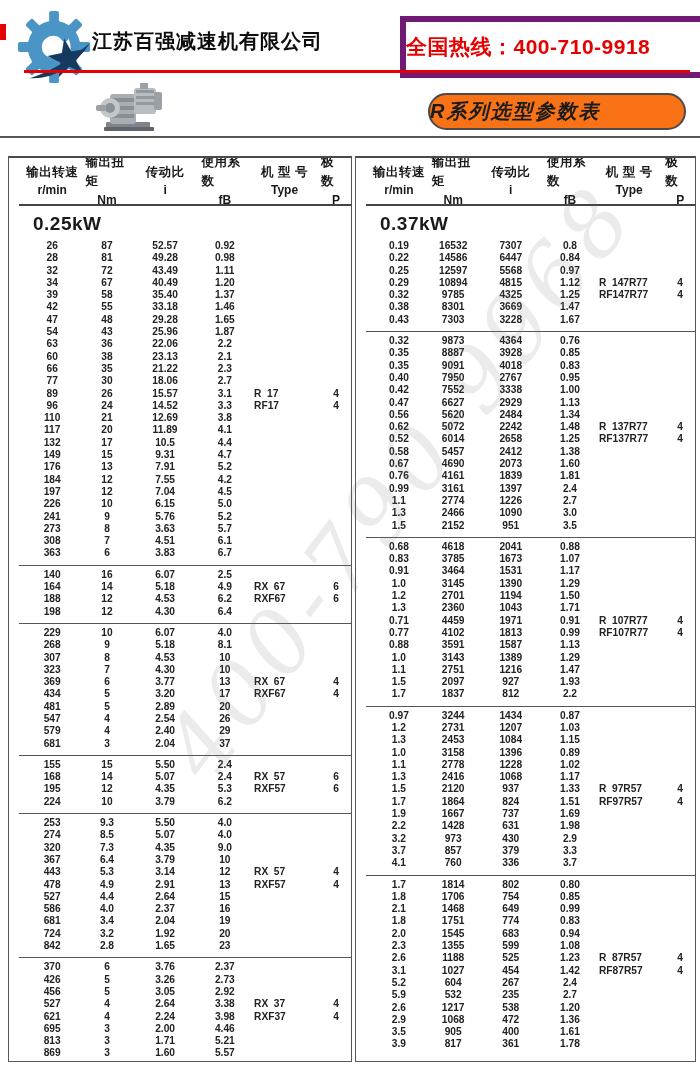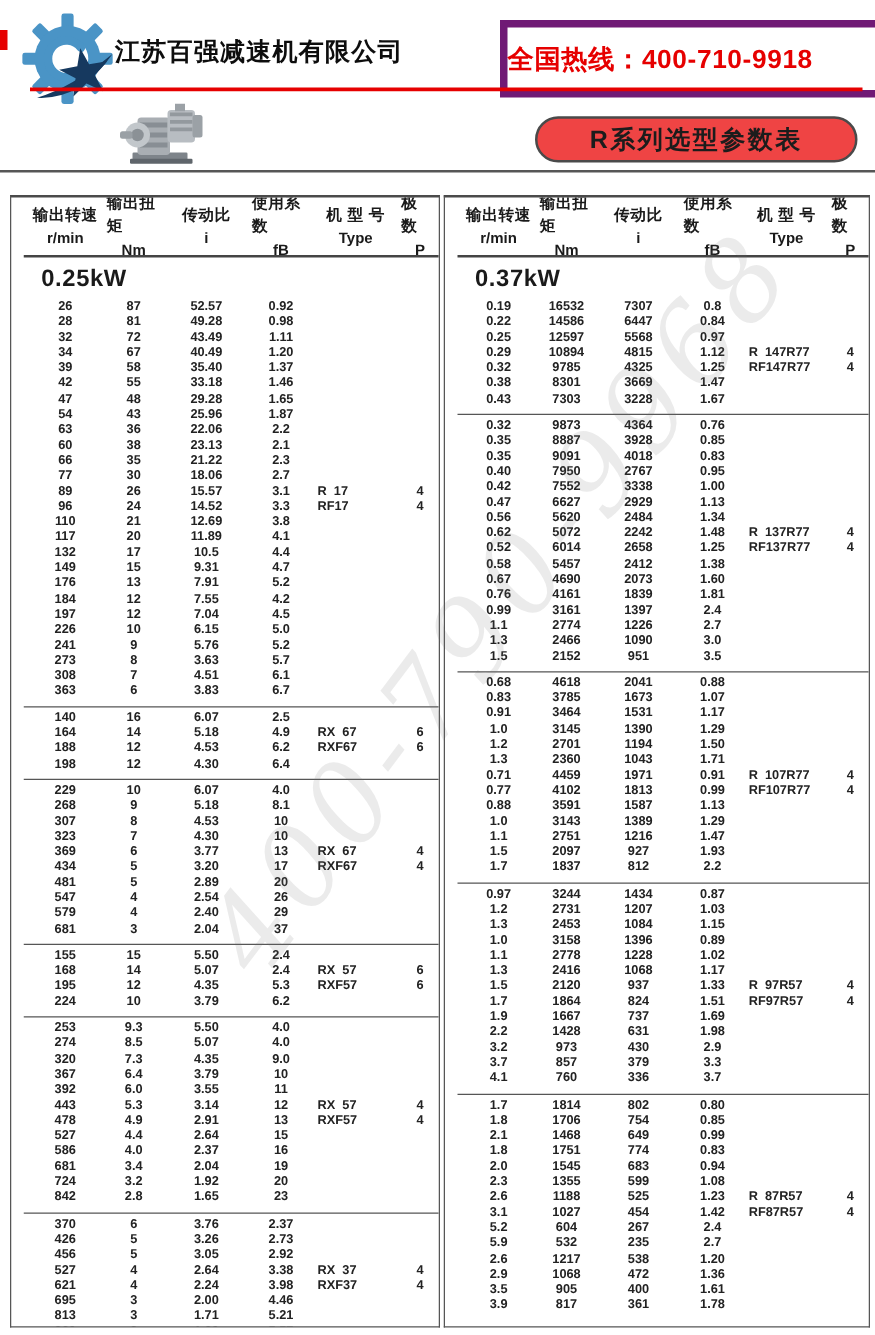--- a/index.html
+++ b/index.html
@@ -13,23 +13,23 @@
   .company{position:absolute;left:92px;top:28px;font-size:20px;font-weight:700;color:#0d0d0d;letter-spacing:1px;}
   .hotline{
     position:absolute;left:400px;top:16px;width:294px;height:50px;
     border:6px solid #701a75;background:#fff;display:flex;align-items:center;
     font-size:21px;font-weight:700;color:#e60000;letter-spacing:.5px;
   }
   .red-line{position:absolute;left:24px;top:70px;width:666px;height:3px;background:#e60000;}
   .product{position:absolute;left:96px;top:80px;width:70px;height:54px;}
   .badge{
     position:absolute;left:428px;top:93px;width:258px;height:37px;box-sizing:border-box;
-    border:2px solid #4a4a4a;border-radius:20px;background:#ef4444;
-    display:flex;align-items:center;justify-content:center;
-    font-size:20px;font-weight:700;color:#1c1c1c;letter-spacing:2px;
+    border:2px solid #4a4a4a;border-radius:20px;background:#f97316;
+    display:flex;align-items:center;
+    font-size:20px;font-weight:700;font-style:italic;color:#1c1c1c;letter-spacing:2px;
   }
   .dark-line{position:absolute;left:0;top:136px;width:700px;height:2px;background:#565656;}
 
   
   .watermark{
     position:absolute;left:20px;top:430px;width:760px;text-align:center;z-index:4;
     font-family:"DejaVu Serif",serif;font-style:italic;font-size:88px;letter-spacing:8px;
     color:rgba(110,110,110,0.14);transform:rotate(-53deg);pointer-events:none;
   }
 
@@ -530,28 +530,20 @@
       </div>
       <div class="row grid6">
         <span class="c c0">367</span>
         <span class="c c1">6.4</span>
         <span class="c c2">3.79</span>
         <span class="c c3">10</span>
         <span class="c c4"></span>
         <span class="c c5"></span>
       </div>
       <div class="row grid6">
-        <span class="c c0">392</span>
-        <span class="c c1">6.0</span>
-        <span class="c c2">3.55</span>
-        <span class="c c3">11</span>
-        <span class="c c4"></span>
-        <span class="c c5"></span>
-      </div>
-      <div class="row grid6">
         <span class="c c0">443</span>
         <span class="c c1">5.3</span>
         <span class="c c2">3.14</span>
         <span class="c c3">12</span>
         <span class="c c4">RX  57</span>
         <span class="c c5">4</span>
       </div>
       <div class="row grid6">
         <span class="c c0">478</span>
         <span class="c c1">4.9</span>

